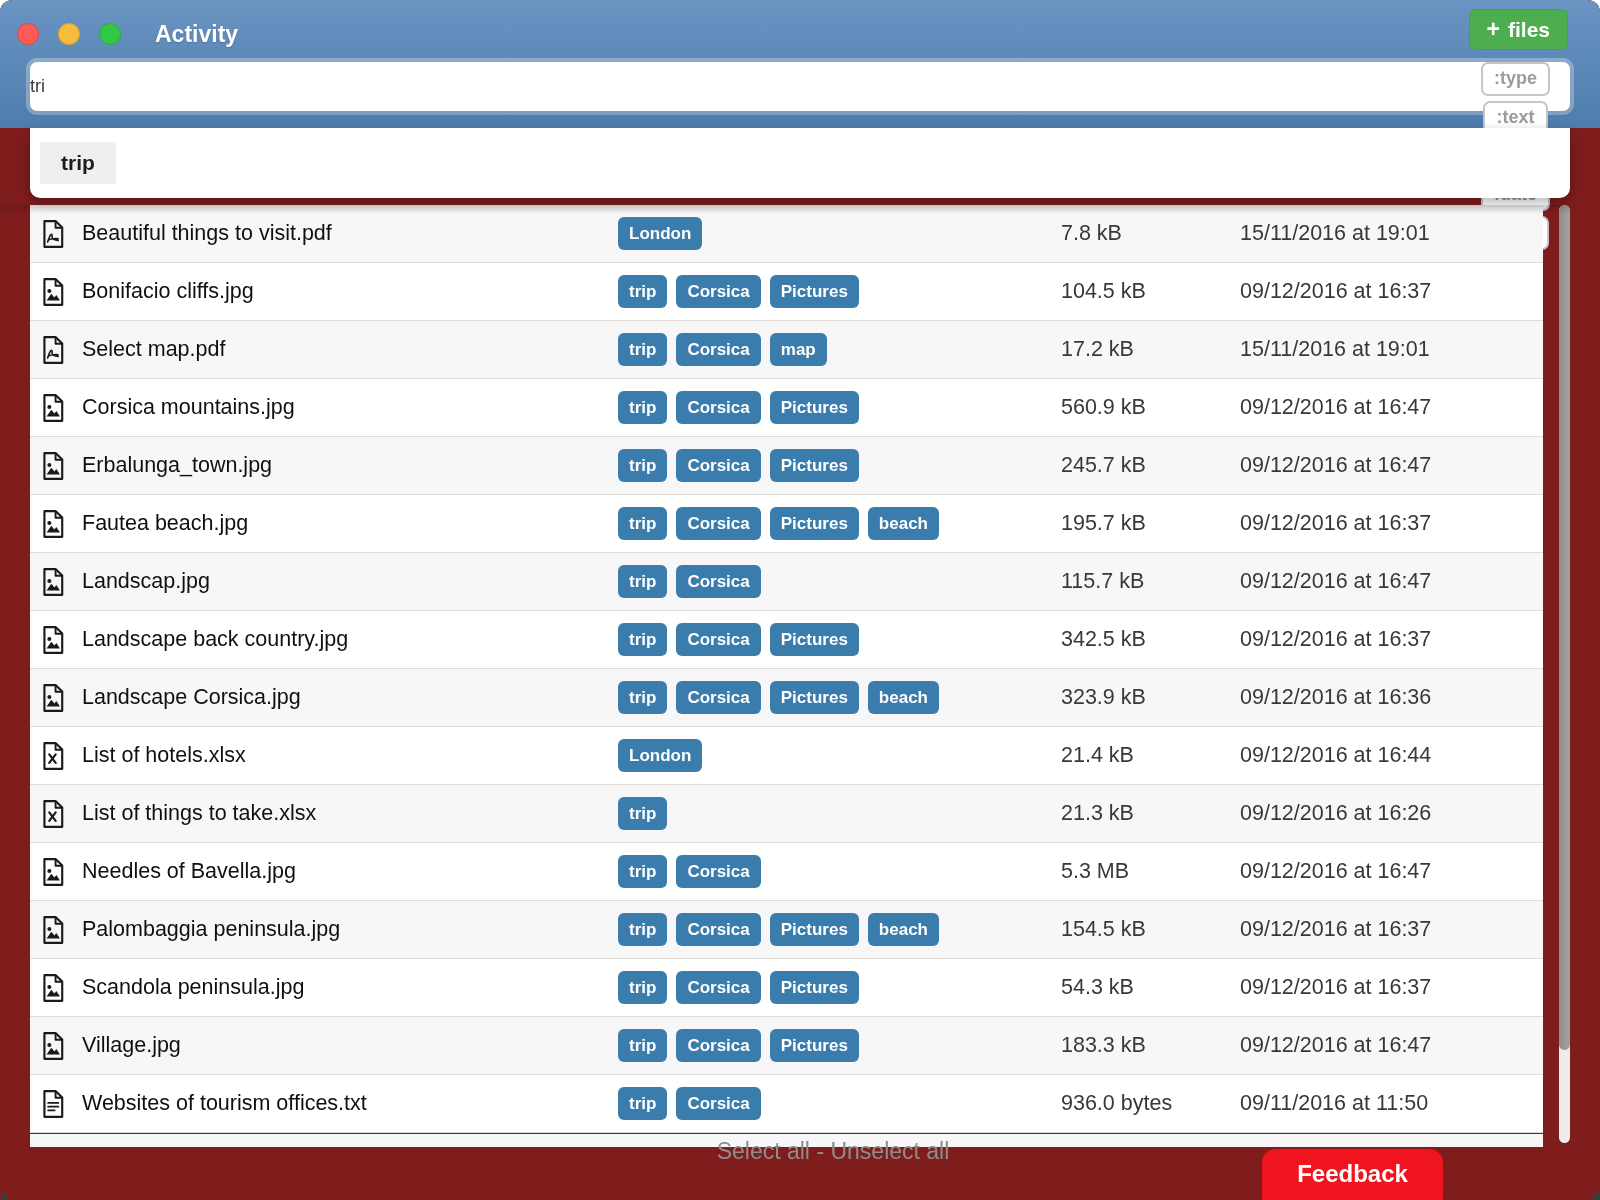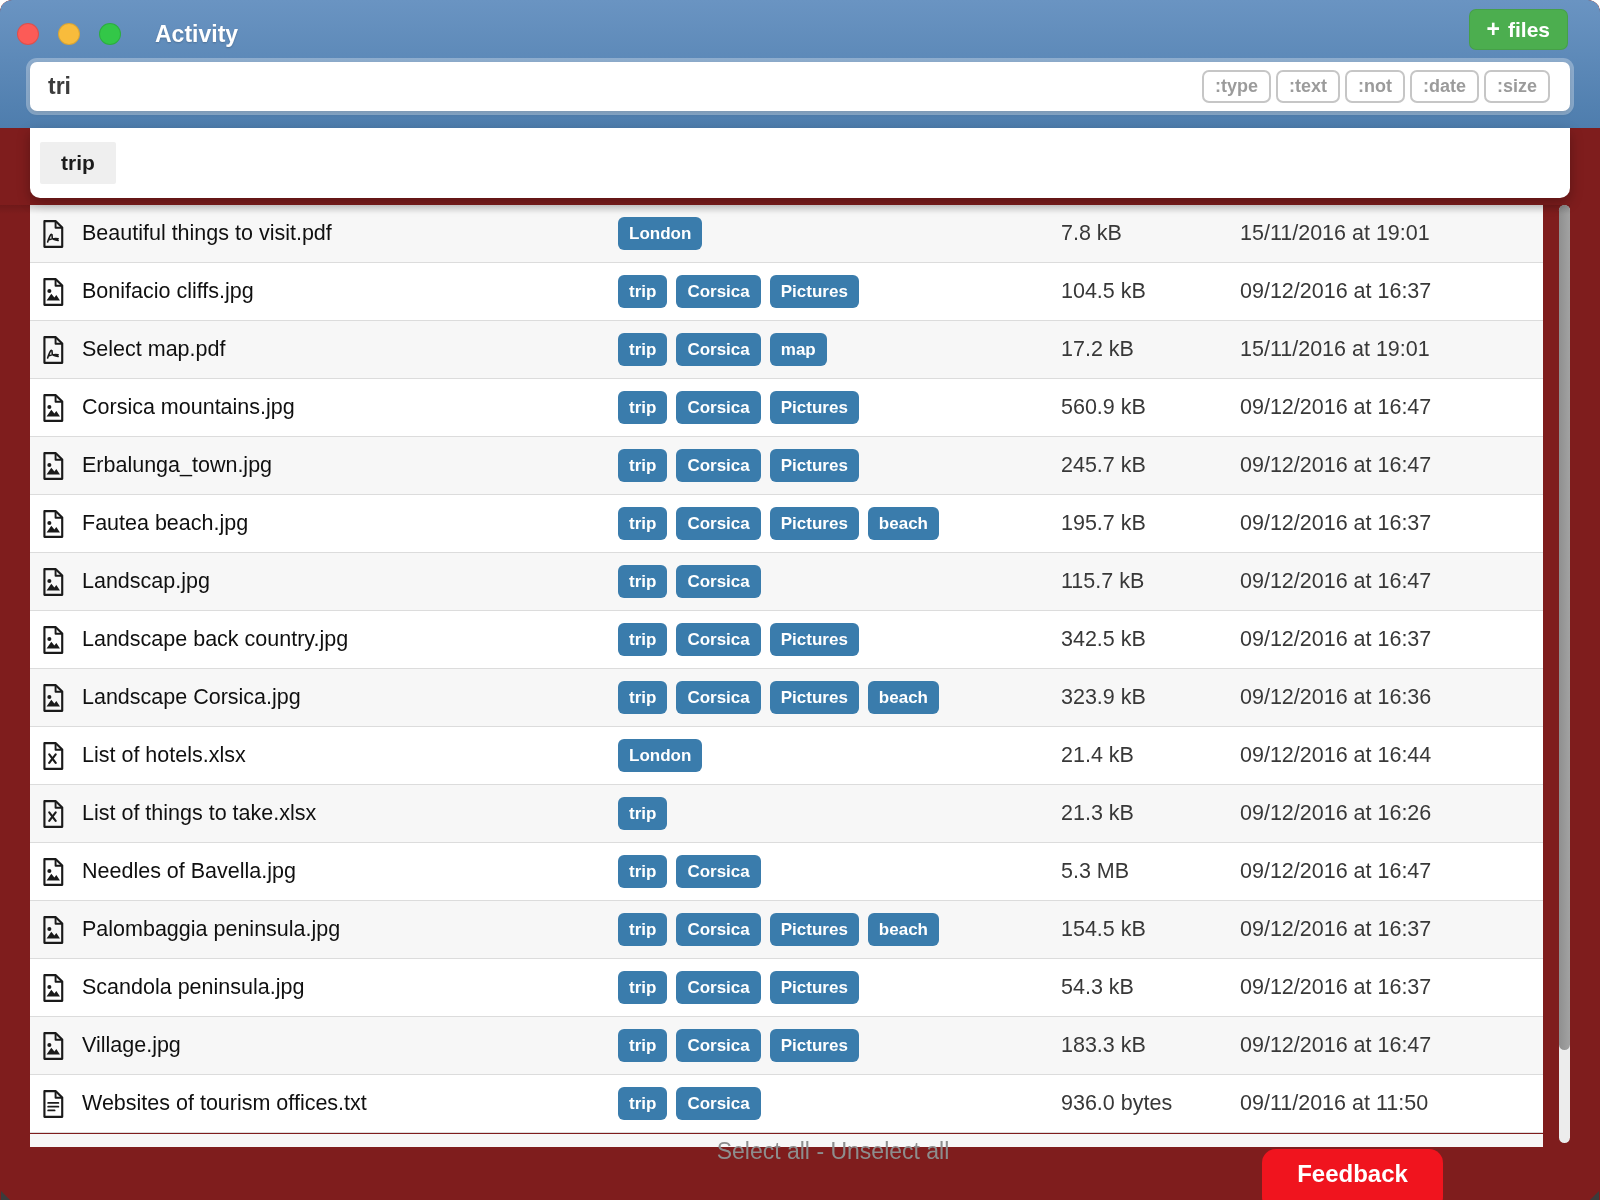--- a/index.html
+++ b/index.html
@@ -24,24 +24,24 @@
     background:var(--add-files-green); color:#fff; font-size:21px; font-weight:bold;
     border:1px solid rgba(0,0,0,0.08); border-radius:7px; cursor:pointer;
     font-family:inherit; display:flex; align-items:center; gap:8px; }
   .add-files .plus { font-size:23px; font-weight:bold; line-height:1; }
 
   
   .searchbar { position:absolute; left:30px; top:62px; width:1540px; height:49px;
     background:#fff; border-radius:7px;
     box-shadow:0 0 0 4px rgba(255,255,255,0.30), 0 2px 5px rgba(0,0,0,0.18); }
   .searchbar input { position:absolute; left:0; top:0; width:1100px; height:100%;
-    border:none; outline:none; background:transparent; padding-left:18px;
-    font-size:23px; color:#3c3c3c; font-family:inherit;font-weight:bold; }
+    border:none; outline:none; background:transparent; 
+    font-size:18px; color:#3c3c3c; font-family:inherit; }
   .filters { position:absolute; right:20px; top:0; height:100%;
-    display:flex; align-items:center; gap:5px; }
+    display:flex; align-items:center; gap:5px;flex-direction:column; }
   .filter-btn { background:#fff; border:2px solid #c6c6c6; border-radius:7px;
     color:#9b9b9b; font-weight:bold; font-size:18px; padding:4px 11px;
     font-family:inherit; cursor:pointer; line-height:1.2; }
 
   
   .dropdown { position:absolute; left:30px; top:128px; width:1540px; height:70px;
     background:#fff; border-radius:0 0 10px 10px;
     box-shadow:0 5px 13px rgba(0,0,0,0.28); z-index:5; }
   .suggestion { position:absolute; left:10px; top:14px; background:#efefef;
     border-radius:2px; padding:9px 21px; font-size:21px; font-weight:bold;

